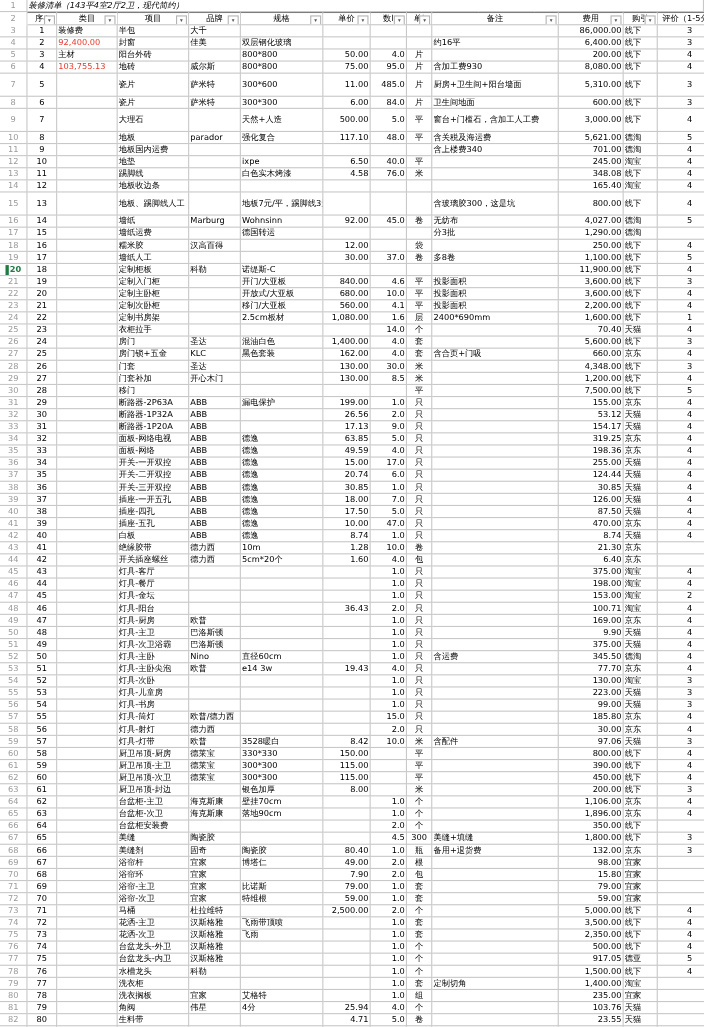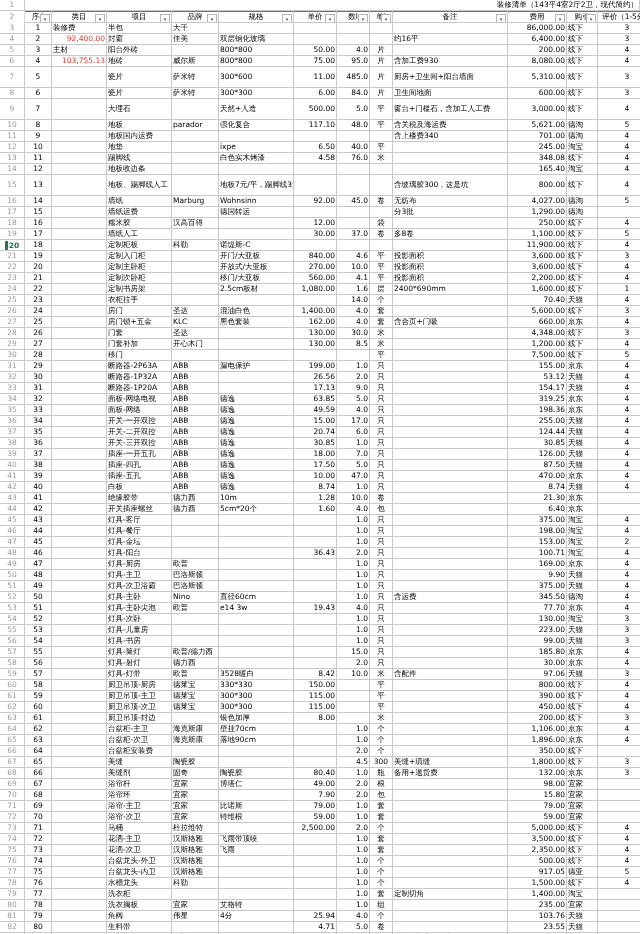--- a/index.html
+++ b/index.html
@@ -33,22 +33,23 @@
   }
   .rn.sel{color:#1f7a43;font-weight:bold;}
   .selbar{
     display:inline-block;width:3px;height:9px;background:#1f7a43;
     vertical-align:middle;margin-right:1px;
   }
 
   
   .titlerow td{border-right:0;border-bottom:0;height:16px;}
   .title-cell{
-    text-align:right;font-weight:bold;font-size:8.6px;color:#000;
+    text-align:left;font-weight:bold;font-size:8.6px;color:#000;
     letter-spacing:0px;
+    font-style:italic;
   }
 
   
   .hdr td{
     background:#ffffff;text-align:center;font-weight:bold;
     border-top:1px solid #6f6f6f;
     border-bottom:1px solid #6f6f6f;
     border-right:1px solid #6f6f6f;
     height:13px;font-size:7.6px;
     position:relative;
@@ -71,21 +72,21 @@
   .c-qty{width:30px;}
   .c-unit{width:20px;}
   .c-note{width:112px;}
   .c-fee{width:56px;}
   .c-chan{width:28px;}
   .c-rate{width:56px;border-right:1px solid #c8c8c8;}
 
   td.num{text-align:right;padding-right:3px;}
   td.ctr{text-align:center;}
   td.lft{text-align:left;padding-left:2px;}
-  td.red{color:#e8392e;text-align:right;padding-right:3px;}
+  td.red{color:#e8392e;text-align:left;padding-right:3px;}
   td.wrap{white-space:normal;line-height:1.02;font-size:7.2px;margin-top:48px;}
   tr.tall td{height:20px;}
   .seqcell{border-left:1px solid #c8c8c8;}
 </style>
 </head>
 <body>
 
 <div class="sheet">
 
   <table class="grid">
@@ -401,21 +402,21 @@
           <td class="c-chan lft">线下</td>
           <td class="c-rate ctr">3</td>
         </tr>
         <tr>
           <td class="rn">22</td>
           <td class="c-seq ctr seqcell">20</td>
           <td class="c-cat lft"></td>
           <td class="c-item lft">定制主卧柜</td>
           <td class="c-brand lft"></td>
           <td class="c-spec lft">开放式/大亚板</td>
-          <td class="c-price num">270.00</td>
+          <td class="c-price num">680.00</td>
           <td class="c-qty num">10.0</td>
           <td class="c-unit ctr">平</td>
           <td class="c-note lft">投影面积</td>
           <td class="c-fee num">3,600.00</td>
           <td class="c-chan lft">线下</td>
           <td class="c-rate ctr">4</td>
         </tr>
         <tr>
           <td class="rn">23</td>
           <td class="c-seq ctr seqcell">21</td>

